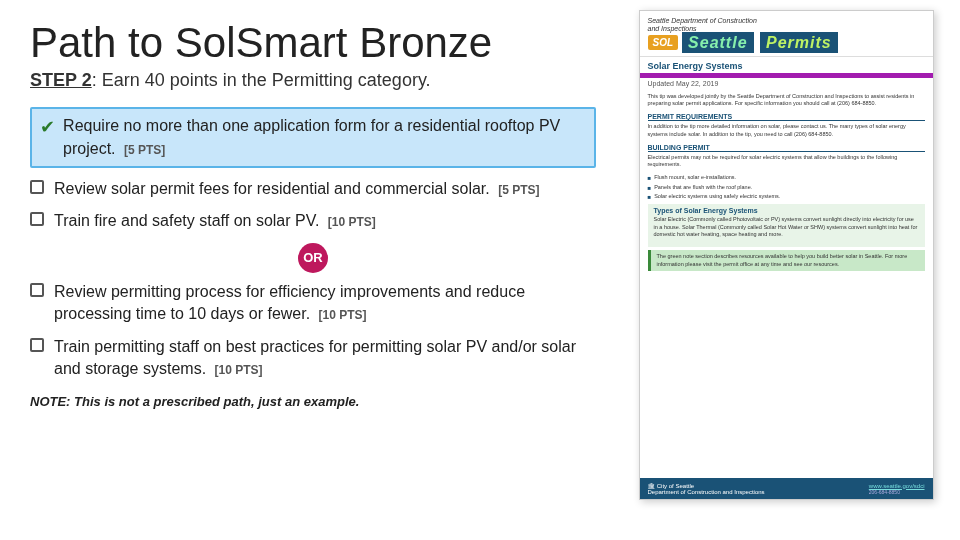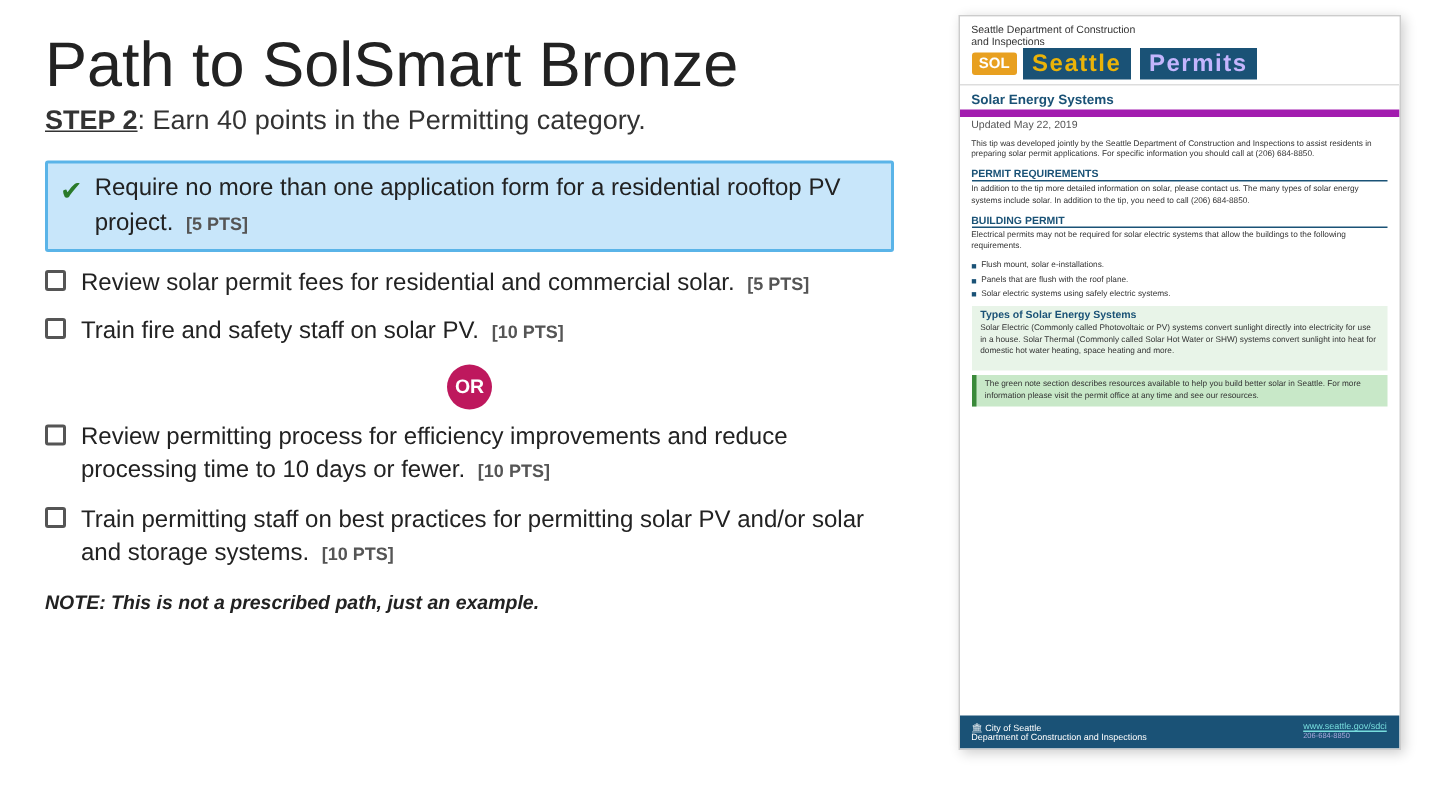--- a/index.html
+++ b/index.html
@@ -108,20 +108,21 @@
       flex-direction: column;
       overflow: hidden;
     }
     .doc-header {
       background: #fff;
       padding: 6px 8px 4px 8px;
       display: flex;
       align-items: center;
       justify-content: space-between;
       border-bottom: 1px solid #ddd;
+      font-style: italic;
     }
     .doc-header-left {
       display: flex;
       flex-direction: column;
     }
     .doc-dept-name {
       font-size: 7px;
       color: #333;
       line-height: 1.2;
     }
@@ -133,29 +134,29 @@
     .sol-badge {
       background: #e8a020;
       color: #fff;
       font-size: 10px;
       font-weight: bold;
       padding: 2px 5px;
       border-radius: 2px;
     }
     .seattle-word {
       background: #1a5276;
-      color: #eab308;
+      color: #86efac;
       font-size: 16px;
       font-weight: bold;
       padding: 2px 6px;
       letter-spacing: 1px;
     }
     .permits-word {
       background: #1a5276;
-      color: #c4b5fd;
+      color: #bef264;
       font-size: 16px;
       font-weight: bold;
       padding: 2px 6px;
       letter-spacing: 1px;
       margin-left: 2px;
     }
     .doc-number-badge {
       background: #1a5276;
       color: #fff;
       font-size: 22px;

